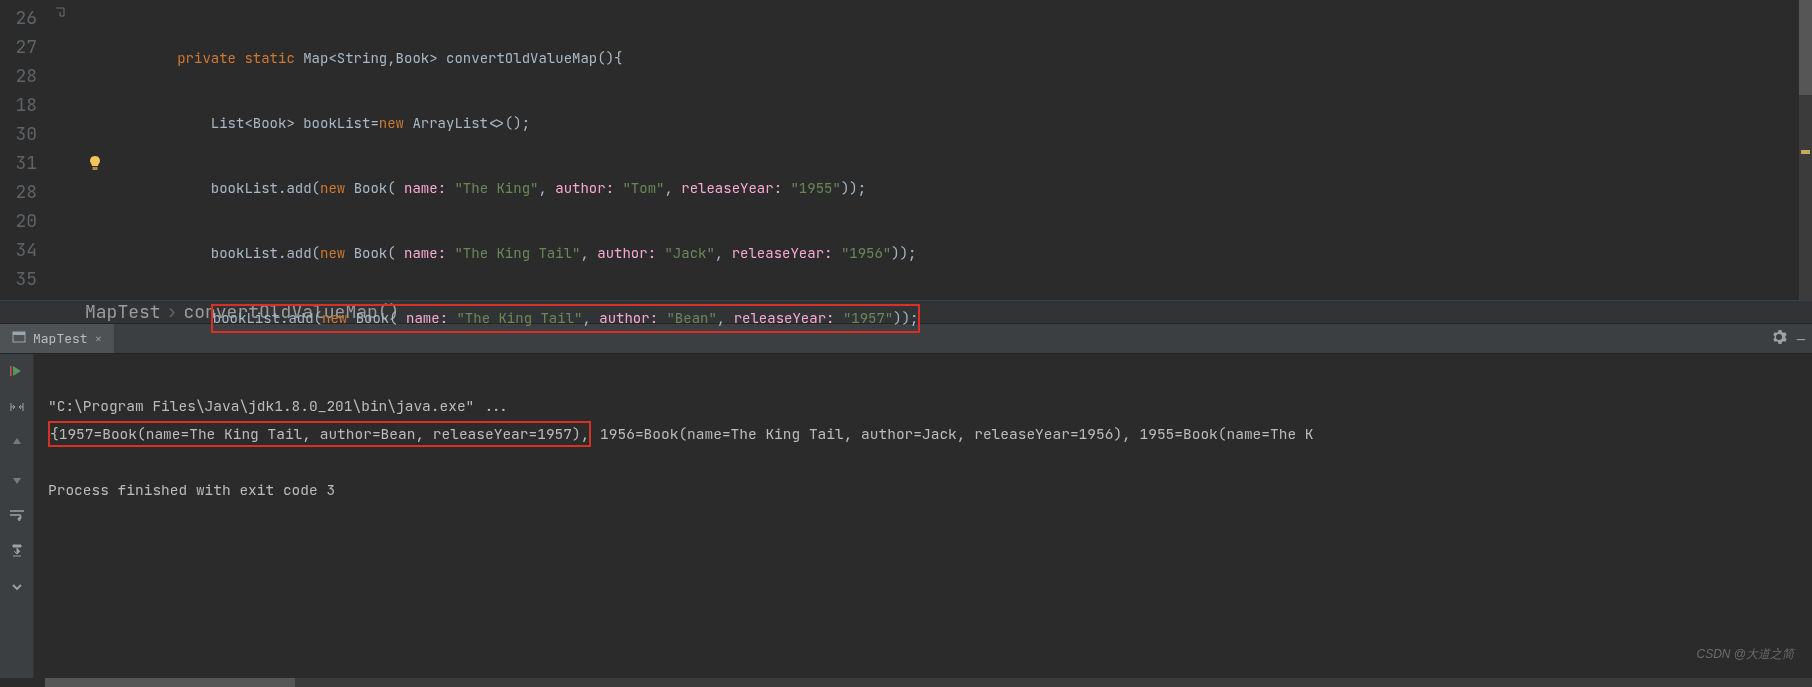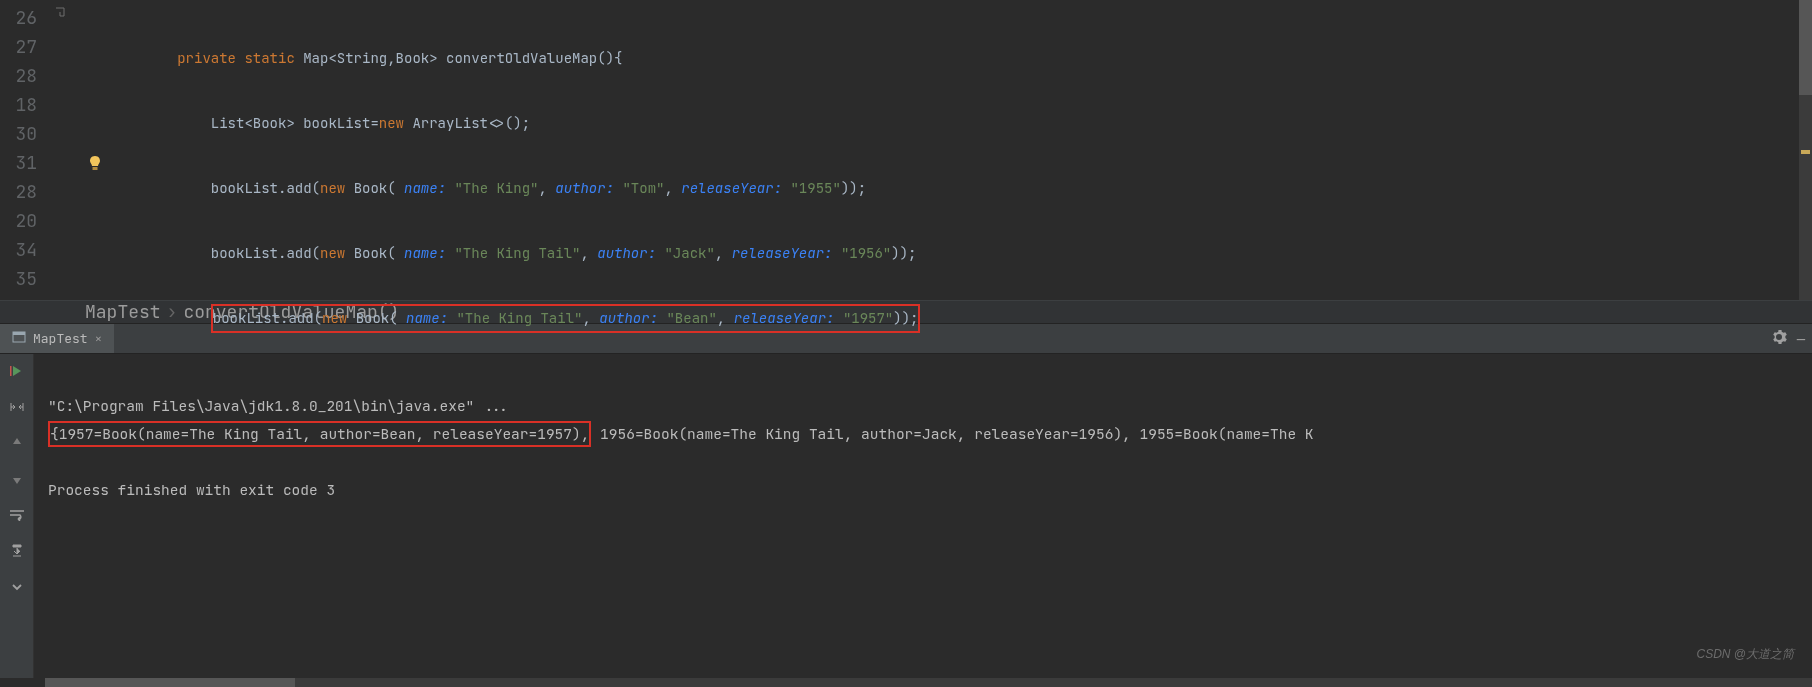--- a/index.html
+++ b/index.html
@@ -8,21 +8,21 @@
   .gutter div{height:29px;line-height:29px;padding-right:18px;font-size:18px;}
   .fold{width:25px;padding-top:3px;}
   .fold div{height:29px;}
   .bulb-col{width:30px;padding-top:3px;}
   .bulb-col div{height:29px;display:flex;align-items:center;justify-content:center;}
   .code{flex:1;padding-top:8px;white-space:pre;position:relative;}
   .code-line{height:29px;line-height:29px;}
   .kw{color:#cc7832;}
   .type{color:#a9b7c6;}
   .str{color:#6a8759;}
-  .param{color:#3b82f6;font-style:italic;}
+  .param{color:#f9a8d4;}
   .cmt{color:#808080;}
   .white{color:#a9b7c6;}
   .redbox{border:2px solid #d93026;display:inline-block;line-height:25px;height:25px;}
   .sel{background:#214283;border:1px solid #365880;}
   .underline{text-decoration-color:#a9b7c6;}
   .breadcrumb{height:22px;background:#313335;border-top:1px solid #3c3f41;color:#8a8a8a;font-size:18px;line-height:22px;padding-left:85px;}
   .breadcrumb span{color:#9c9c9c;}
   .breadcrumb .sep{margin:0 6px;color:#666;}
   .panel-header{height:29px;background:#3c3f41;border-top:1px solid #232323;border-bottom:1px solid #232323;display:flex;align-items:center;color:#bbb;}
   .panel-header .tab{padding:0 12px;height:29px;line-height:29px;background:#4e5254;color:#bbbbbb;font-size:13px;display:flex;align-items:center;gap:7px;}

